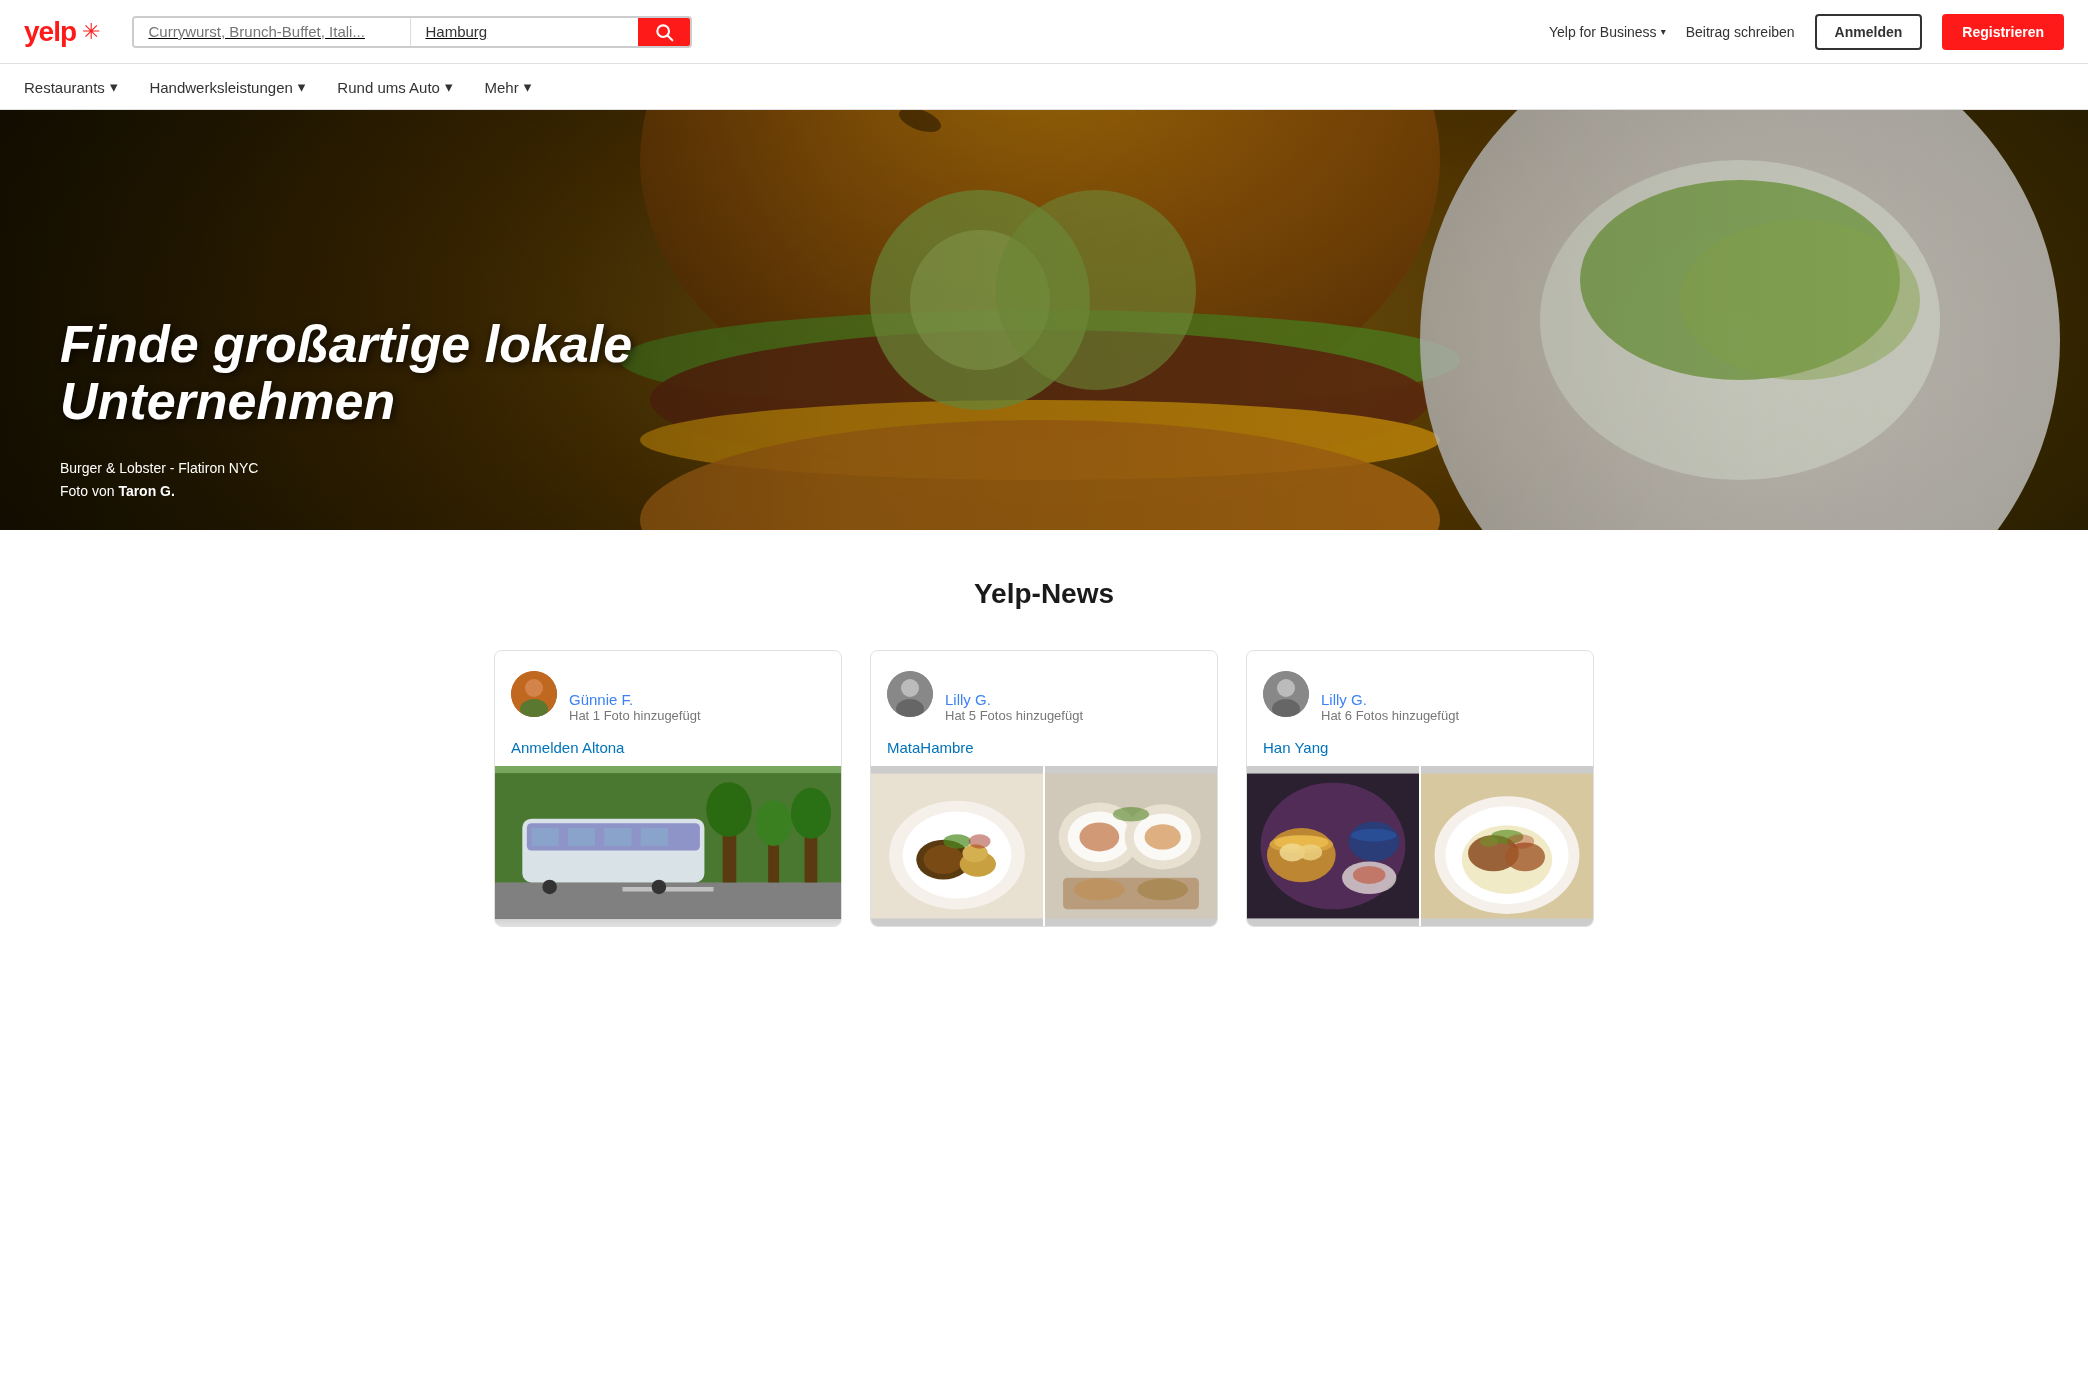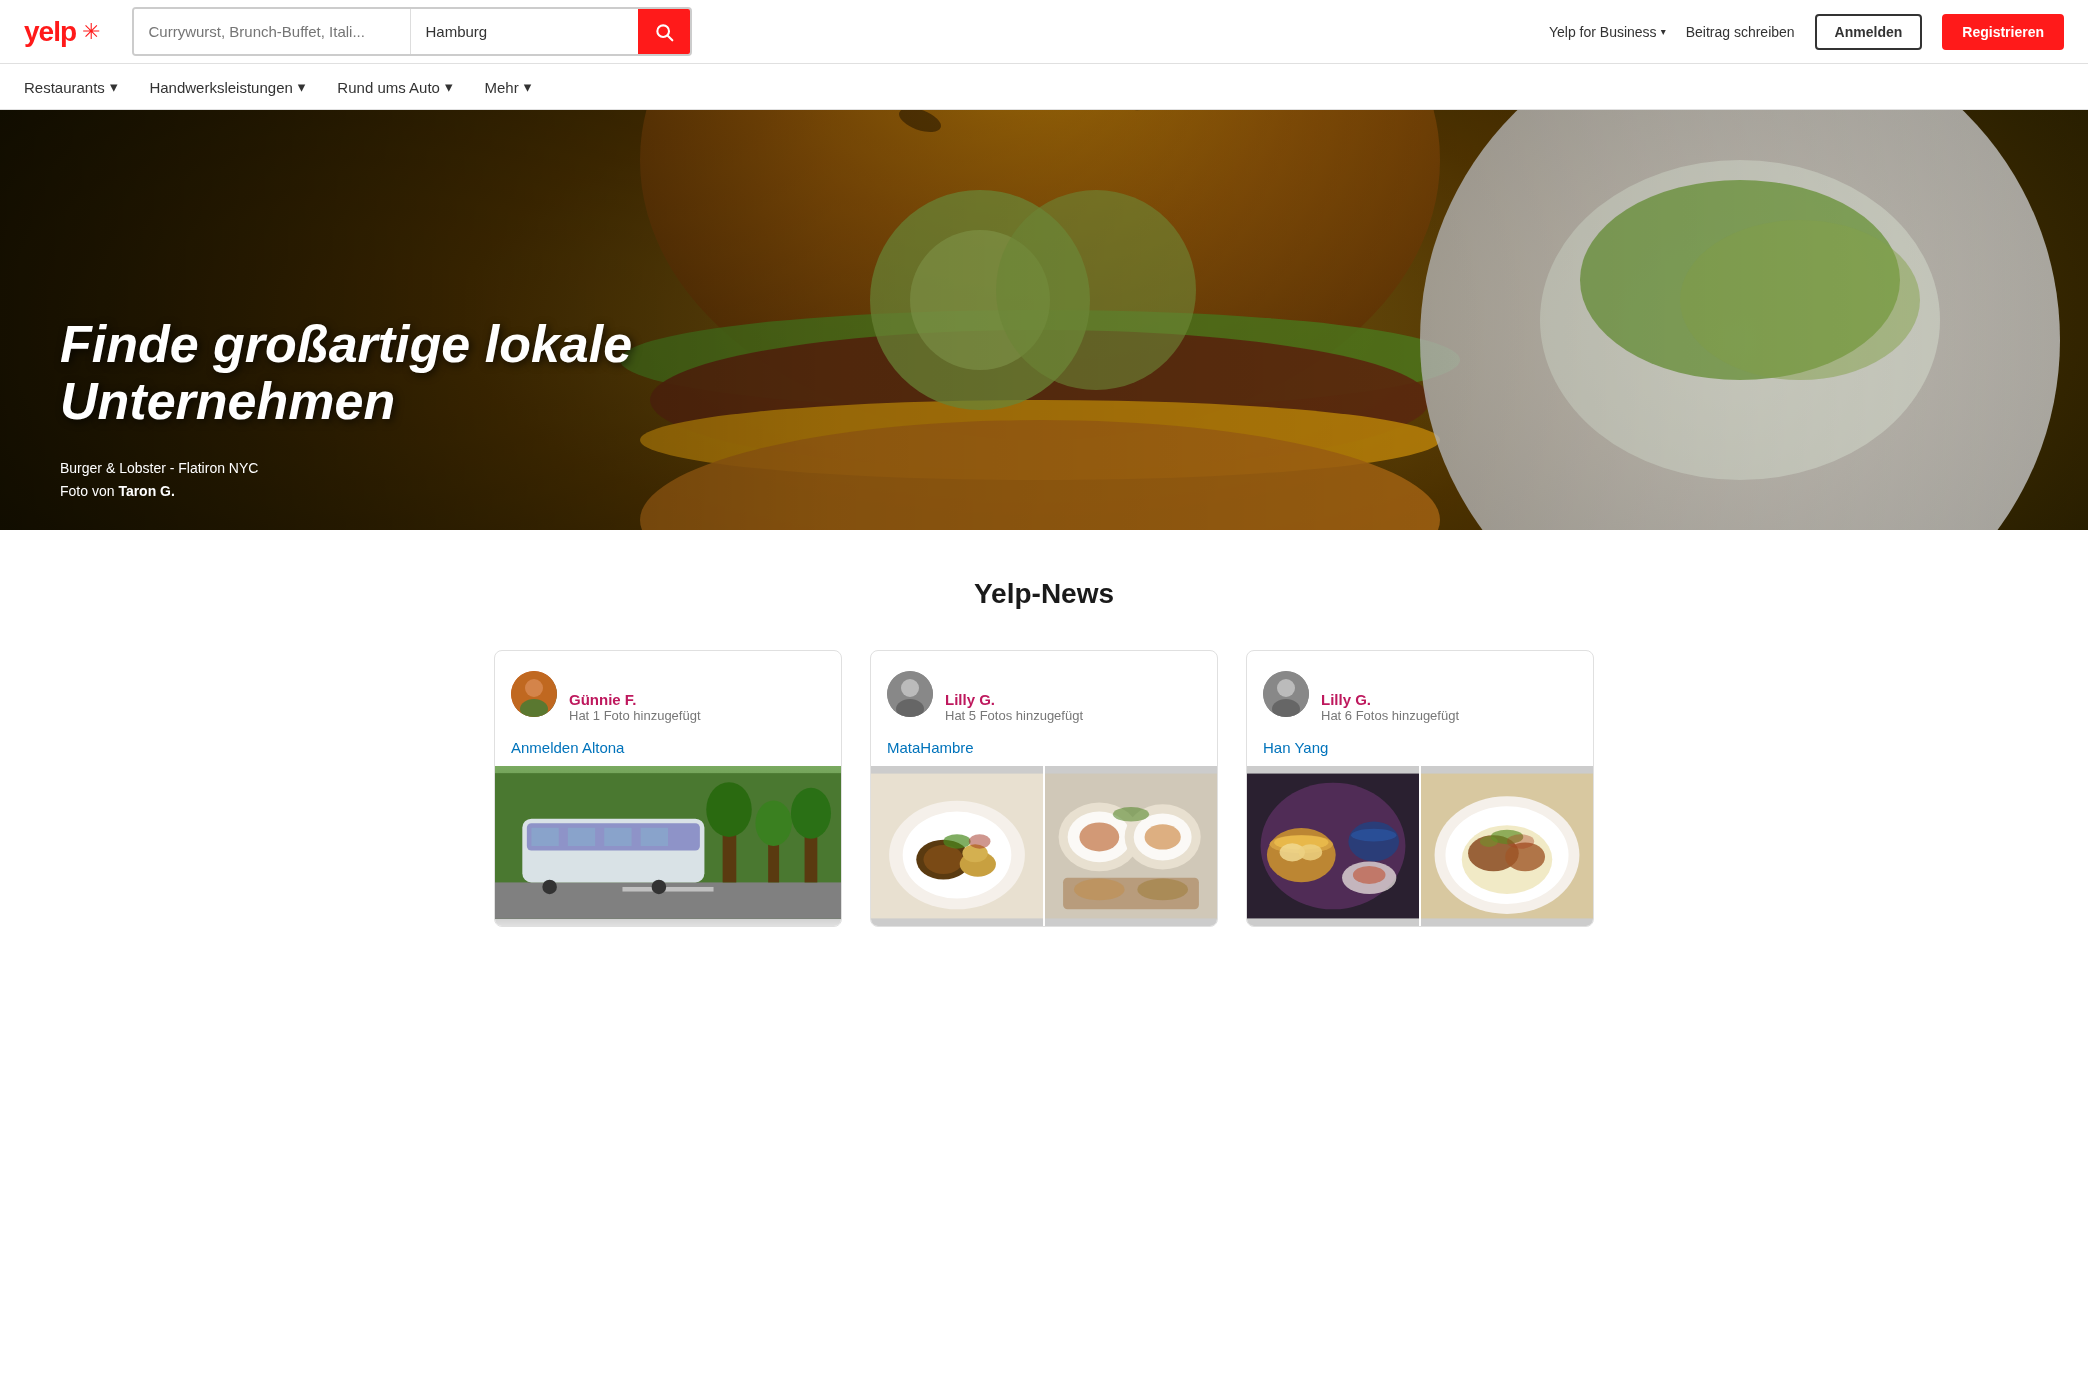--- a/index.html
+++ b/index.html
@@ -37,21 +37,22 @@
       font-size: 22px;
     }
 
     .search-bar {
       display: flex;
       flex: 1;
       max-width: 560px;
       border: 2px solid #ccc;
       border-radius: 4px;
       overflow: hidden;
-      height: 49px;
+      height: 32px;
+      text-decoration: underline;
     }
 
     .search-what {
       flex: 1.2;
       border: none;
       padding: 0 14px;
       font-size: 15px;
       outline: none;
       color: #333;
       border-right: 1px solid #ddd;
@@ -248,22 +249,22 @@
       background: linear-gradient(135deg, #e07020 0%, #c05010 40%, #406030 100%);
     }
 
     .avatar-lilly {
       background: linear-gradient(135deg, #999 0%, #777 100%);
     }
 
     .user-info {}
     .user-name {
       font-size: 15px;
-      font-weight: 700;
-      color: #be185d;
+      font-weight: 400;
+      color: #3b82f6;
       margin-top: 26px;
     }
     .user-action {
       font-size: 13px;
       color: #777;
     }
 
     .business-link {
       display: block;
       padding: 2px 16px 10px;

